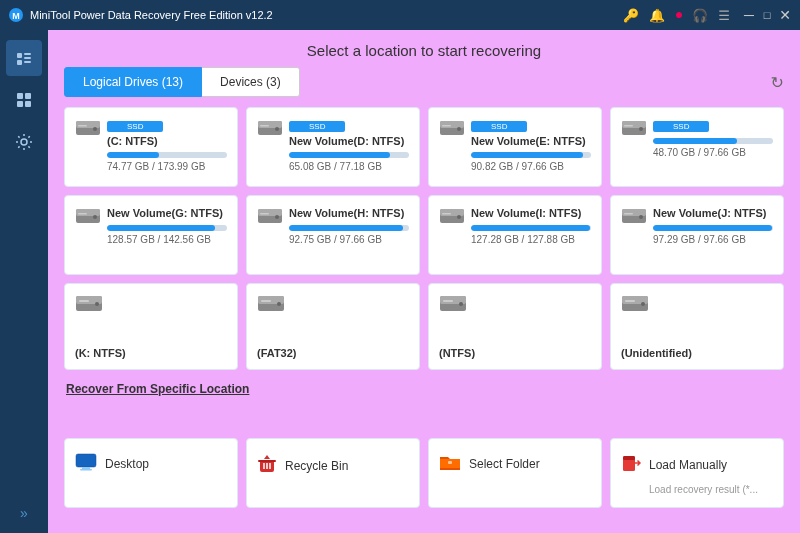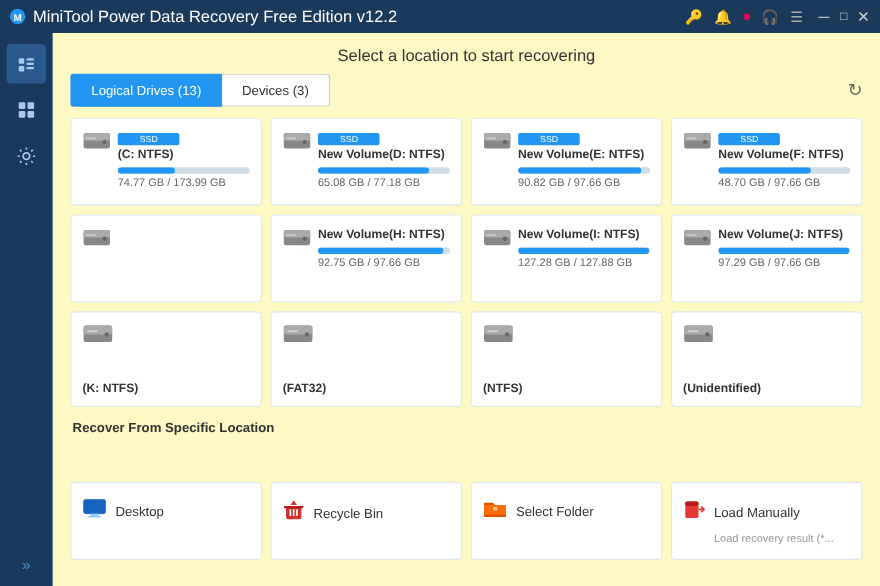--- a/index.html
+++ b/index.html
@@ -20,21 +20,21 @@
       align-items: center;
       padding: 0 8px;
       color: white;
     }
     .titlebar-icon {
       width: 16px;
       height: 16px;
       margin-right: 6px;
     }
     .titlebar-title {
-      font-size: 15px;
+      font-size: 11px;
       flex: 1;
     }
     .titlebar-controls {
       display: flex;
       gap: 4px;
       align-items: center;
     }
     .titlebar-btn {
       width: 14px;
       height: 14px;
@@ -99,21 +99,21 @@
       font-size: 14px;
       cursor: pointer;
     }
 
     
     .content {
       flex: 1;
       display: flex;
       flex-direction: column;
       padding: 0;
-      background: #fef9c3;
+      background: #f0abfc;
       overflow: hidden;
     }
 
     .page-header {
       padding: 12px 20px 8px;
       text-align: center;
       font-size: 15px;
       color: #333;
       font-weight: 400;
     }
@@ -231,20 +231,21 @@
       gap: 29px;
     }
 
     
     .section-title {
       font-size: 12px;
       font-weight: 600;
       color: #333;
       margin: 8px 0 10px;
       padding-left: 2px;
+      text-decoration: underline;
     }
 
     
     .locations-grid {
       display: grid;
       grid-template-columns: repeat(4, 1fr);
       gap: 8px;
     }
 
     .location-card {
@@ -403,36 +404,43 @@
           <div class="drive-card">
       <div class="drive-card-header">
         <span><svg width="26" height="20" viewBox="0 0 26 20" fill="none">
       <rect x="1" y="3" width="24" height="14" rx="2" fill="#888"></rect>
       <rect x="1" y="3" width="24" height="7" rx="2" fill="#aaa"></rect>
       <circle cx="20" cy="11" r="2" fill="#666"></circle>
       <rect x="3" y="7" width="9" height="1.5" rx="0.75" fill="#ccc"></rect>
     </svg></span>
         <div class="drive-info">
           <span class="ssd-badge">SSD</span>
-          <div class="drive-name">New Volume(F: NTFS)</div>
           <div class="drive-bar-container">
             <div class="drive-bar" style="width:70%; background:#2196F3"></div>
           </div>
           <div class="drive-size">48.70 GB / 97.66 GB</div>
         </div>
       </div>
     </div>
           <div class="drive-card">
       <div class="drive-card-header">
         <span><svg width="26" height="20" viewBox="0 0 26 20" fill="none">
       <rect x="1" y="3" width="24" height="14" rx="2" fill="#888"></rect>
       <rect x="1" y="3" width="24" height="7" rx="2" fill="#aaa"></rect>
       <circle cx="20" cy="11" r="2" fill="#666"></circle>
       <rect x="3" y="7" width="9" height="1.5" rx="0.75" fill="#ccc"></rect>
     </svg></span>
+        <div class="drive-info">
+
+          <div class="drive-name">New Volume(G: NTFS)</div>
+          <div class="drive-bar-container">
+            <div class="drive-bar" style="width:90%; background:#2196F3"></div>
+          </div>
+          <div class="drive-size">128.57 GB / 142.56 GB</div>
+        </div>
       </div>
     </div>
           <div class="drive-card">
       <div class="drive-card-header">
         <span><svg width="26" height="20" viewBox="0 0 26 20" fill="none">
       <rect x="1" y="3" width="24" height="14" rx="2" fill="#888"></rect>
       <rect x="1" y="3" width="24" height="7" rx="2" fill="#aaa"></rect>
       <circle cx="20" cy="11" r="2" fill="#666"></circle>
       <rect x="3" y="7" width="9" height="1.5" rx="0.75" fill="#ccc"></rect>
     </svg></span>

